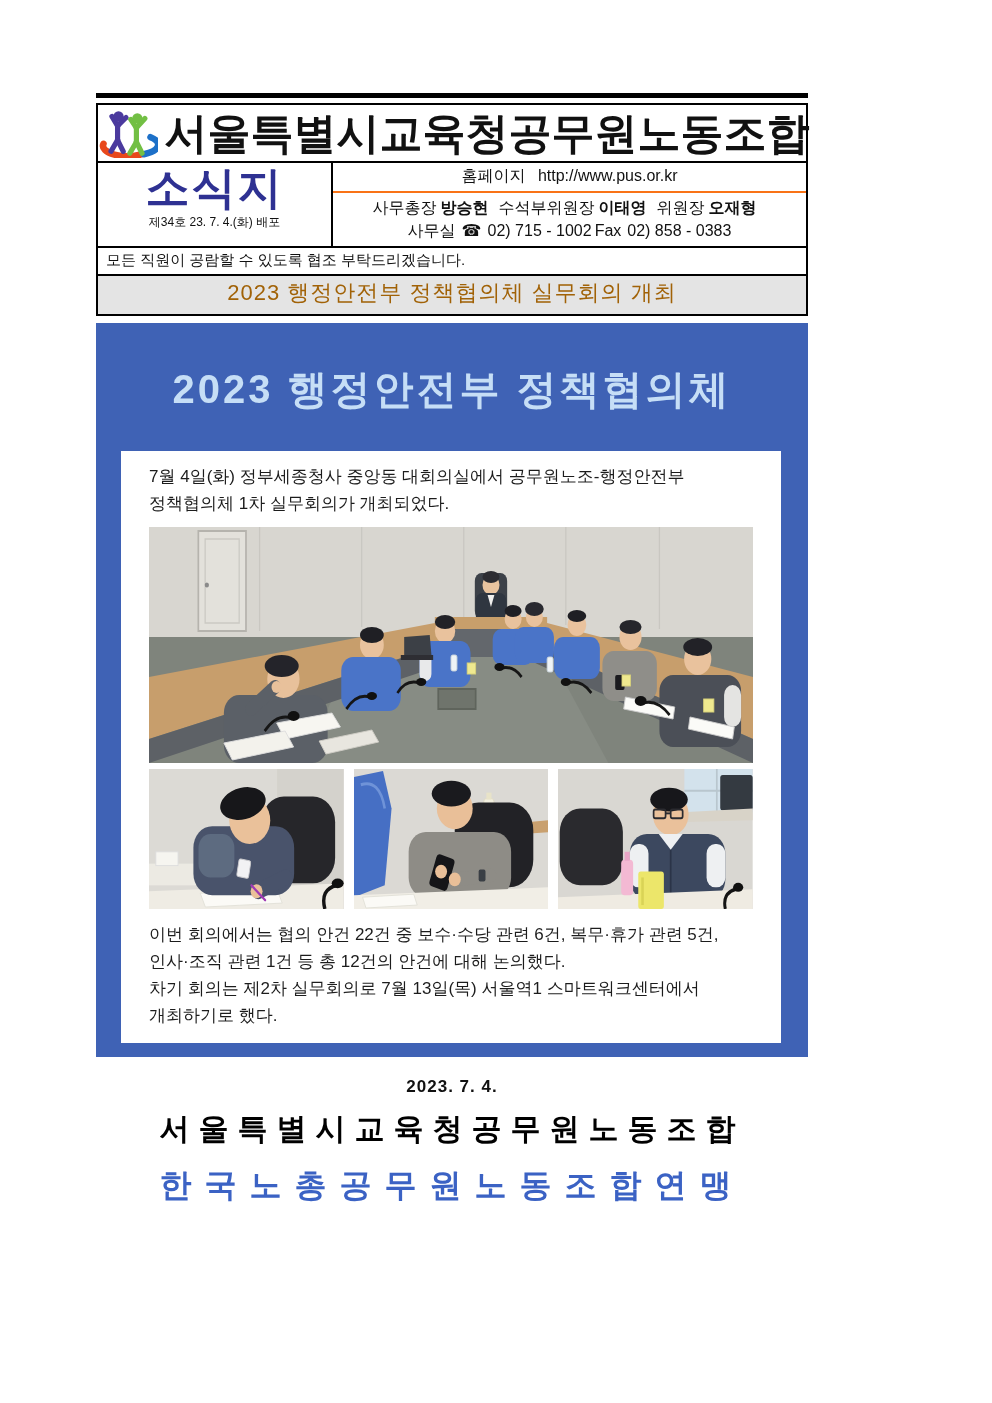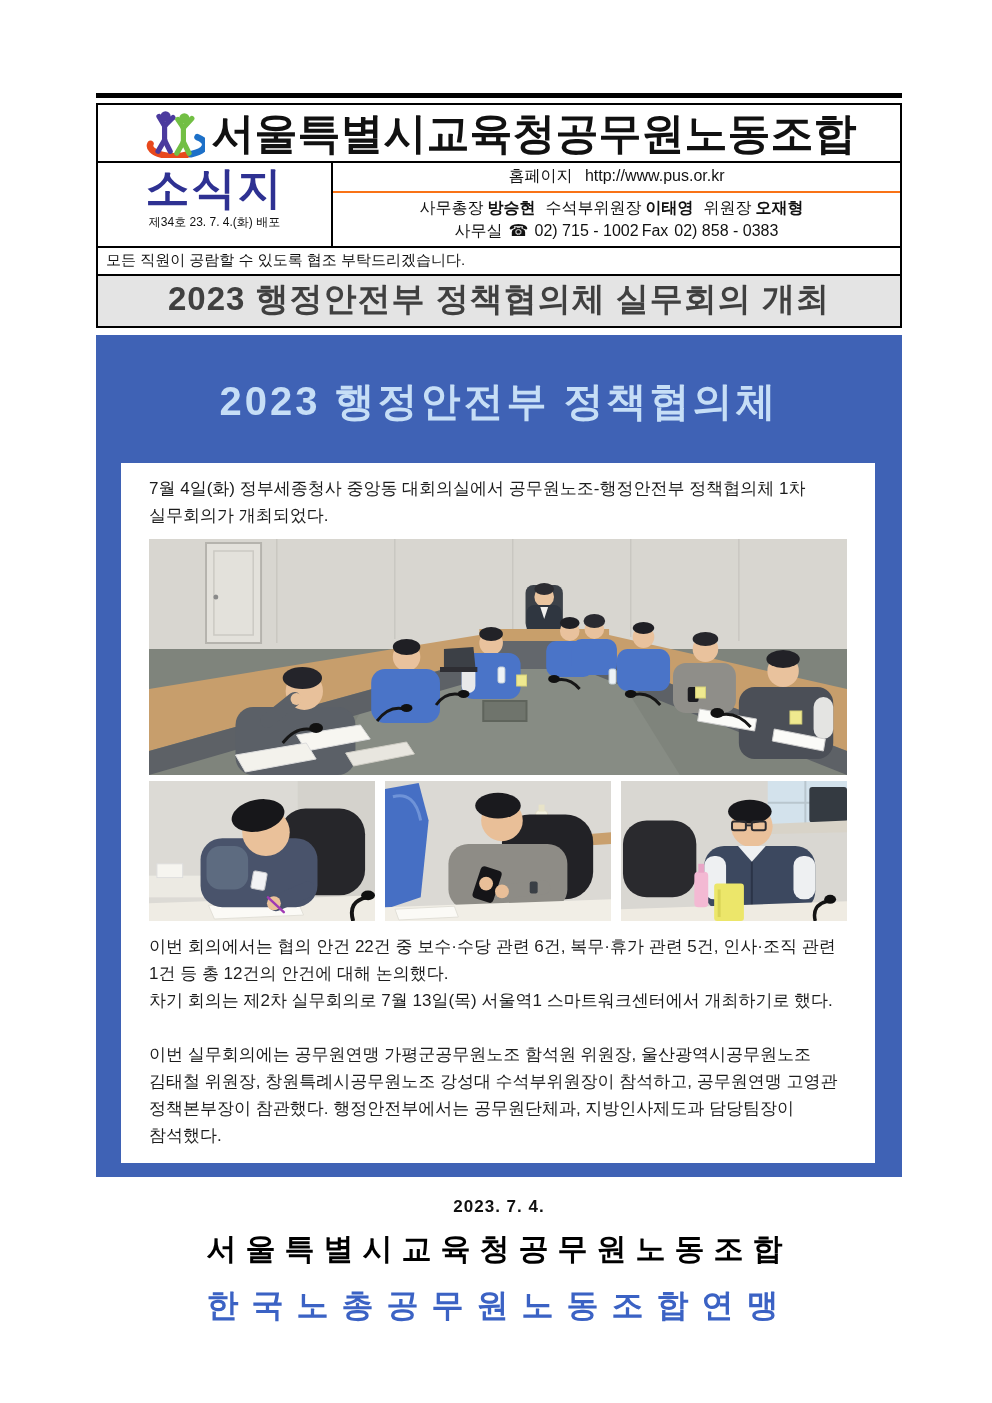--- a/index.html
+++ b/index.html
@@ -1,21 +1,21 @@
 <!DOCTYPE html>
 <html><head>
 <meta charset="utf-8">
 <style>
   html,body{margin:0;padding:0;background:#ffffff;}
   body{
     width:992px;height:1403px;position:relative;
     font-family:"Liberation Sans","DejaVu Sans",sans-serif;
     color:#111;
   }
-  .sheet{position:absolute;left:96px;top:93px;width:806px;}
+  .sheet{position:absolute;left:96px;top:93px;width:712px;}
 
   
   .toprule{height:5px;background:#000;margin-bottom:5px;}
 
   
   .header-box{border:2px solid #000;background:#fff;}
   .title-row{display:flex;align-items:center;justify-content:center;gap:6px;height:52px;border-bottom:2px solid #000;padding:2px 6px;}
   .org-title{
     font-family:"Liberation Serif","DejaVu Serif",serif;
     font-size:43px;font-weight:600;letter-spacing:0px;white-space:nowrap;line-height:1;
@@ -29,21 +29,21 @@
   .homepage-row{border-bottom:2px solid #f97316;text-align:center;font-size:16px;padding:3px 0 4px;font-weight:500;}
   .homepage-row span{margin:0 4px;}
   .staff-rows{text-align:center;font-size:16px;line-height:1.45;padding:3px 0 4px;font-weight:500;}
   .staff-line b{margin:0 10px 0 4px;}
   .office-line span{margin:0 3px;}
   .office-line .fax-label{margin-left:0;}
 
   
   .notice-bar{border:2px solid #000;border-top:none;font-size:15px;padding:3px 8px 4px;font-weight:500;}
   .headline-bar{border:2px solid #000;border-top:none;background:#e4e4e4;text-align:center;padding:5px 0 8px;}
-  .headline{color:#404040;font-weight:700;font-size:33px;letter-spacing:1px;line-height:1.1;}
+  .headline{color:#a16207;font-weight:400;font-size:22px;letter-spacing:1px;line-height:1.1;}
 
   
   .blue-panel{margin-top:7px;background:#3f62b5;padding:38px 0 14px;}
   .banner{margin-bottom:34px;}
   .banner-line{text-align:center;color:#c6def6;font-size:40px;font-weight:800;letter-spacing:3px;line-height:1.4;}
   .white-card{background:#ffffff;margin:0 27px 0 25px;padding:12px 28px 14px;}
   .white-card p{margin:0;font-size:17px;line-height:27px;font-weight:500;color:#1c1c1c;word-break:keep-all;}
   p.intro{margin-bottom:10px;}
   .main-photo{height:236px;margin-bottom:6px;}
   .main-photo svg{display:block;width:100%;height:100%;}
@@ -289,21 +289,20 @@
             <rect x="94" y="104" width="30" height="38" rx="3" fill="#ece66a"></rect>
             <line x1="99" y1="110" x2="99" y2="138" stroke="#d9d356" stroke-width="3"></line>
             <path d="M196 142 q-4 -16 12 -20" stroke="#141414" stroke-width="3.5" fill="none"></path>
             <ellipse cx="211" cy="120" rx="6" ry="4.5" fill="#101010"></ellipse>
           </svg>
         </div>
       </div>
 
       <p>이번 회의에서는 협의 안건 22건 중 보수·수당 관련 6건, 복무·휴가 관련 5건, 인사·조직 관련 1건 등 총 12건의 안건에 대해 논의했다.</p>
       <p>차기 회의는 제2차 실무회의로 7월 13일(목) 서울역1 스마트워크센터에서 개최하기로 했다.</p>
-      <p class="para3">이번 실무회의에는 공무원연맹 가평군공무원노조 함석원 위원장, 울산광역시공무원노조 김태철 위원장, 창원특례시공무원노조 강성대 수석부위원장이 참석하고, 공무원연맹 고영관 정책본부장이 참관했다. 행정안전부에서는 공무원단체과, 지방인사제도과 담당팀장이 참석했다.</p>
     </div>
   </div>
 
   <div class="footer">
     <div class="footer-date">2023. 7. 4.</div>
     <div class="footer-org">서울특별시교육청공무원노동조합</div>
     <div class="footer-fed">한국노총공무원노동조합연맹</div>
   </div>
 
 </div>

